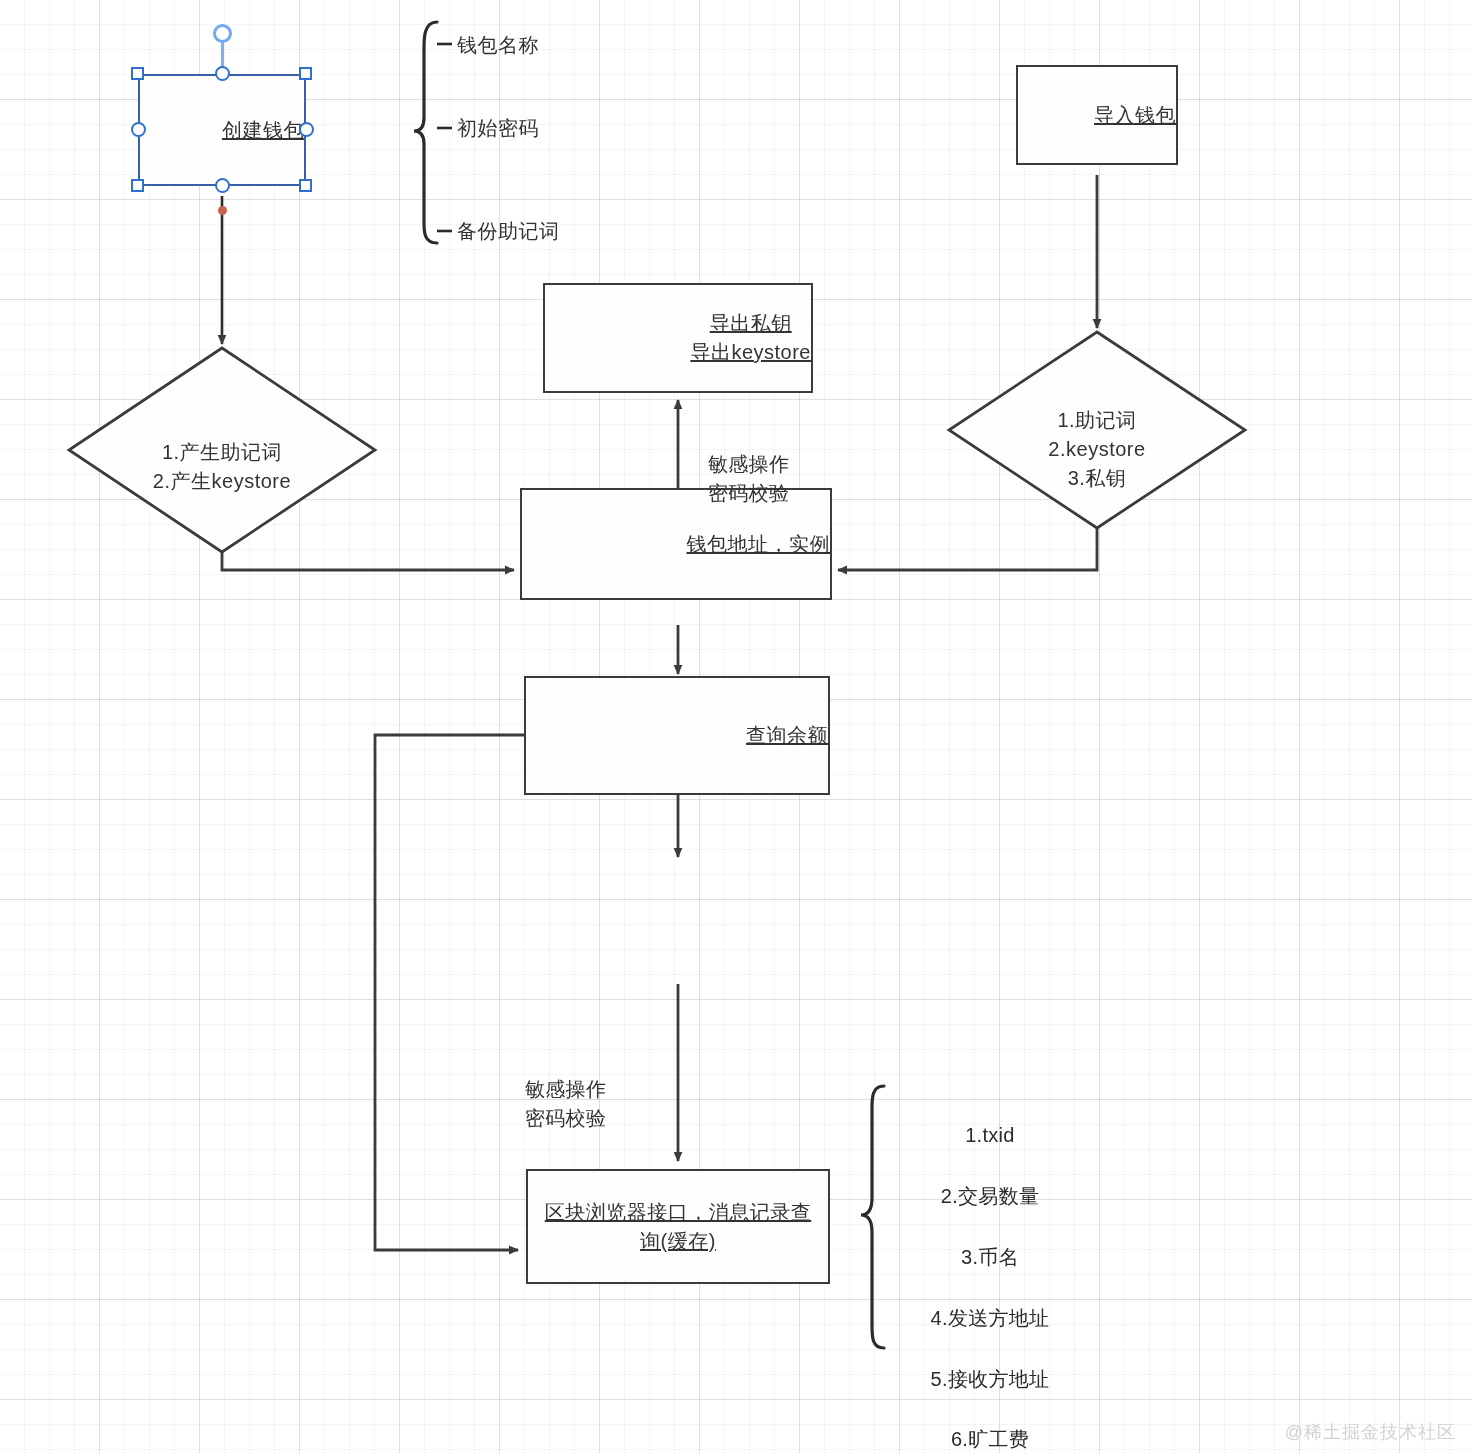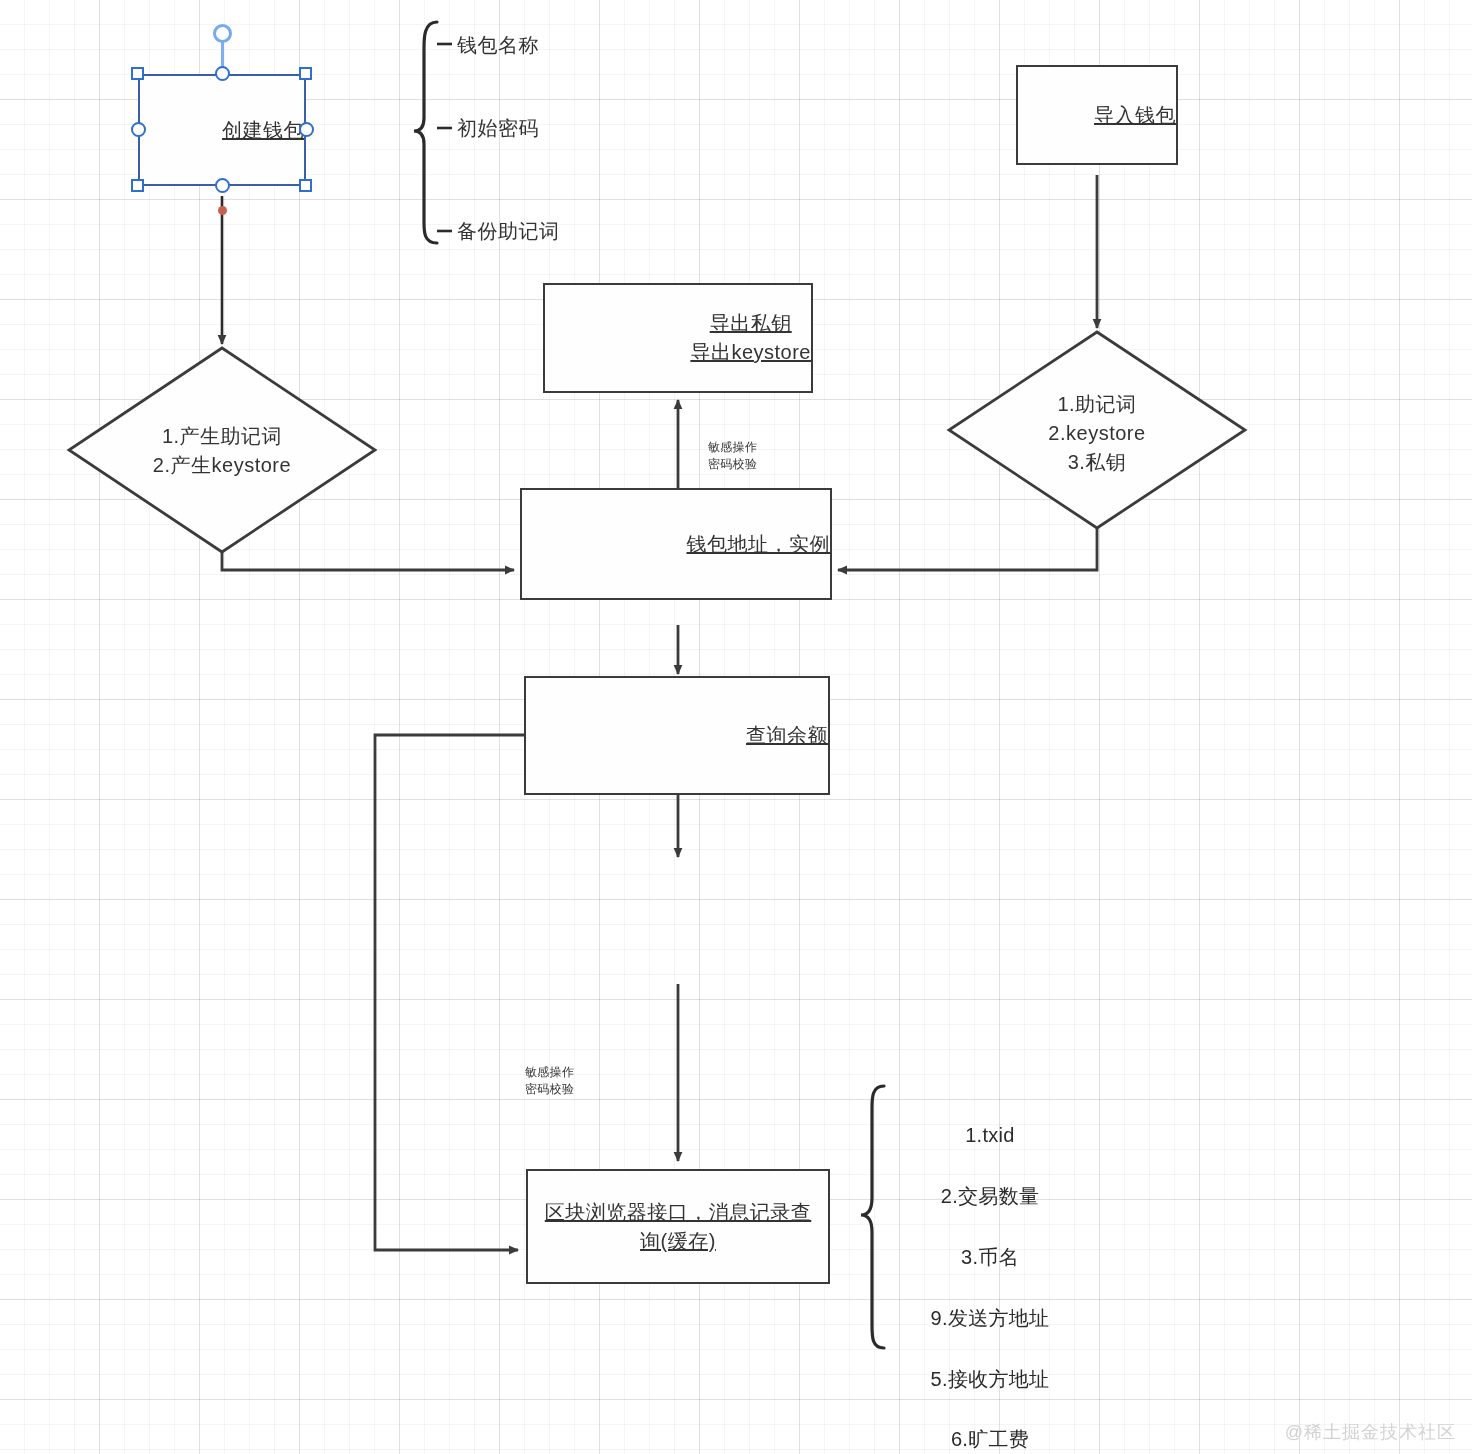--- a/index.html
+++ b/index.html
@@ -58,25 +58,26 @@
     display: flex;
     align-items: center;
     justify-content: center;
     text-align: center;
     color: #333333;
     font-size: 20px;
     line-height: 1.45;
     white-space: pre-line;
     letter-spacing: 0.5px;
     pointer-events: none;
+    margin-top: 16px;
   }
   .edge-label {
     position: absolute;
     color: #333333;
-    font-size: 12px;
+    font-size: 20px;
     line-height: 1.42;
     white-space: pre-line;
     text-align: left;
     letter-spacing: 0.3px;
   }
   .brace-list {
     position: absolute;
     color: #2b2b2b;
     font-size: 20px;
     line-height: 1.52;
@@ -229,21 +230,21 @@
   </div>
 
   <div class="brace-item" style="left:457px; top:32px;">钱包名称</div>
   <div class="brace-item" style="left:457px; top:115px;">初始密码</div>
   <div class="brace-item" style="left:457px; top:218px;">备份助记词</div>
 
   <div class="brace-list" style="left:890px; top:1090px; width:200px;">
     <div>1.txid</div>
     <div>2.交易数量</div>
     <div>3.币名</div>
-    <div>9.发送方地址</div>
+    <div>4.发送方地址</div>
     <div>5.接收方地址</div>
     <div>6.旷工费</div>
     
     
     
     
   </div>
 
   <div class="rot-stem" style="left:221px; top:41px; height:34px;"></div>
   <div class="handle-rot" style="left:213px; top:24px;"></div>

